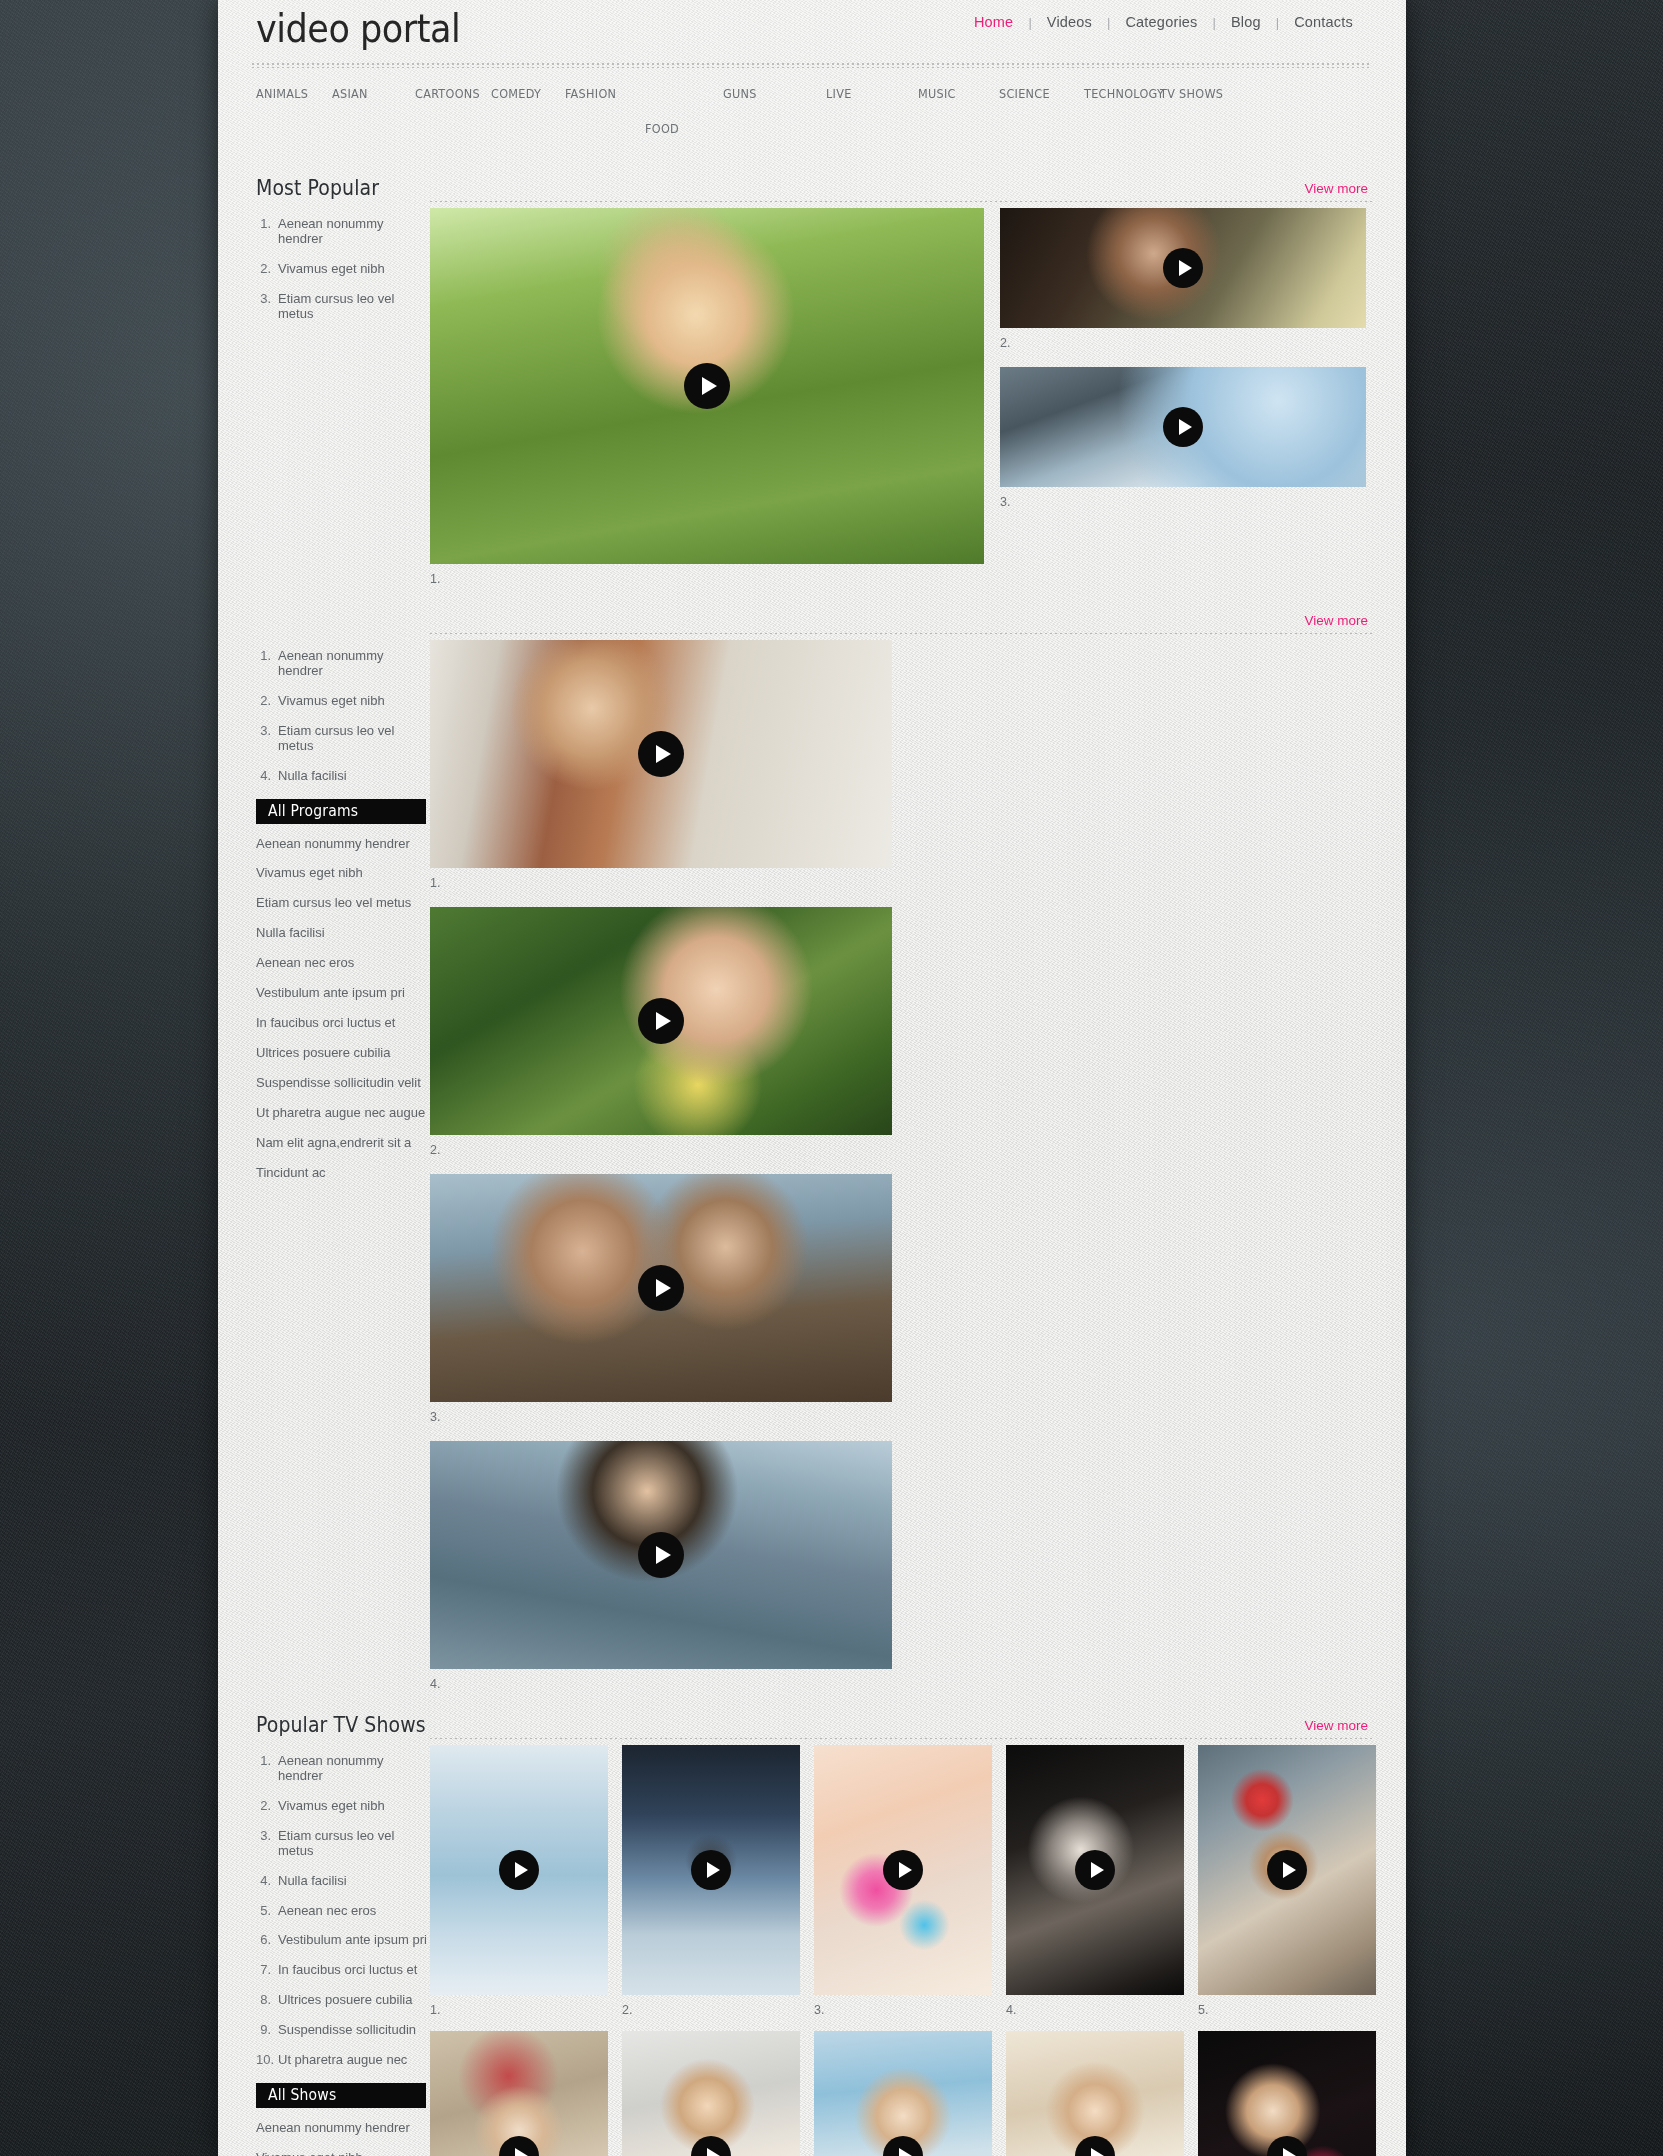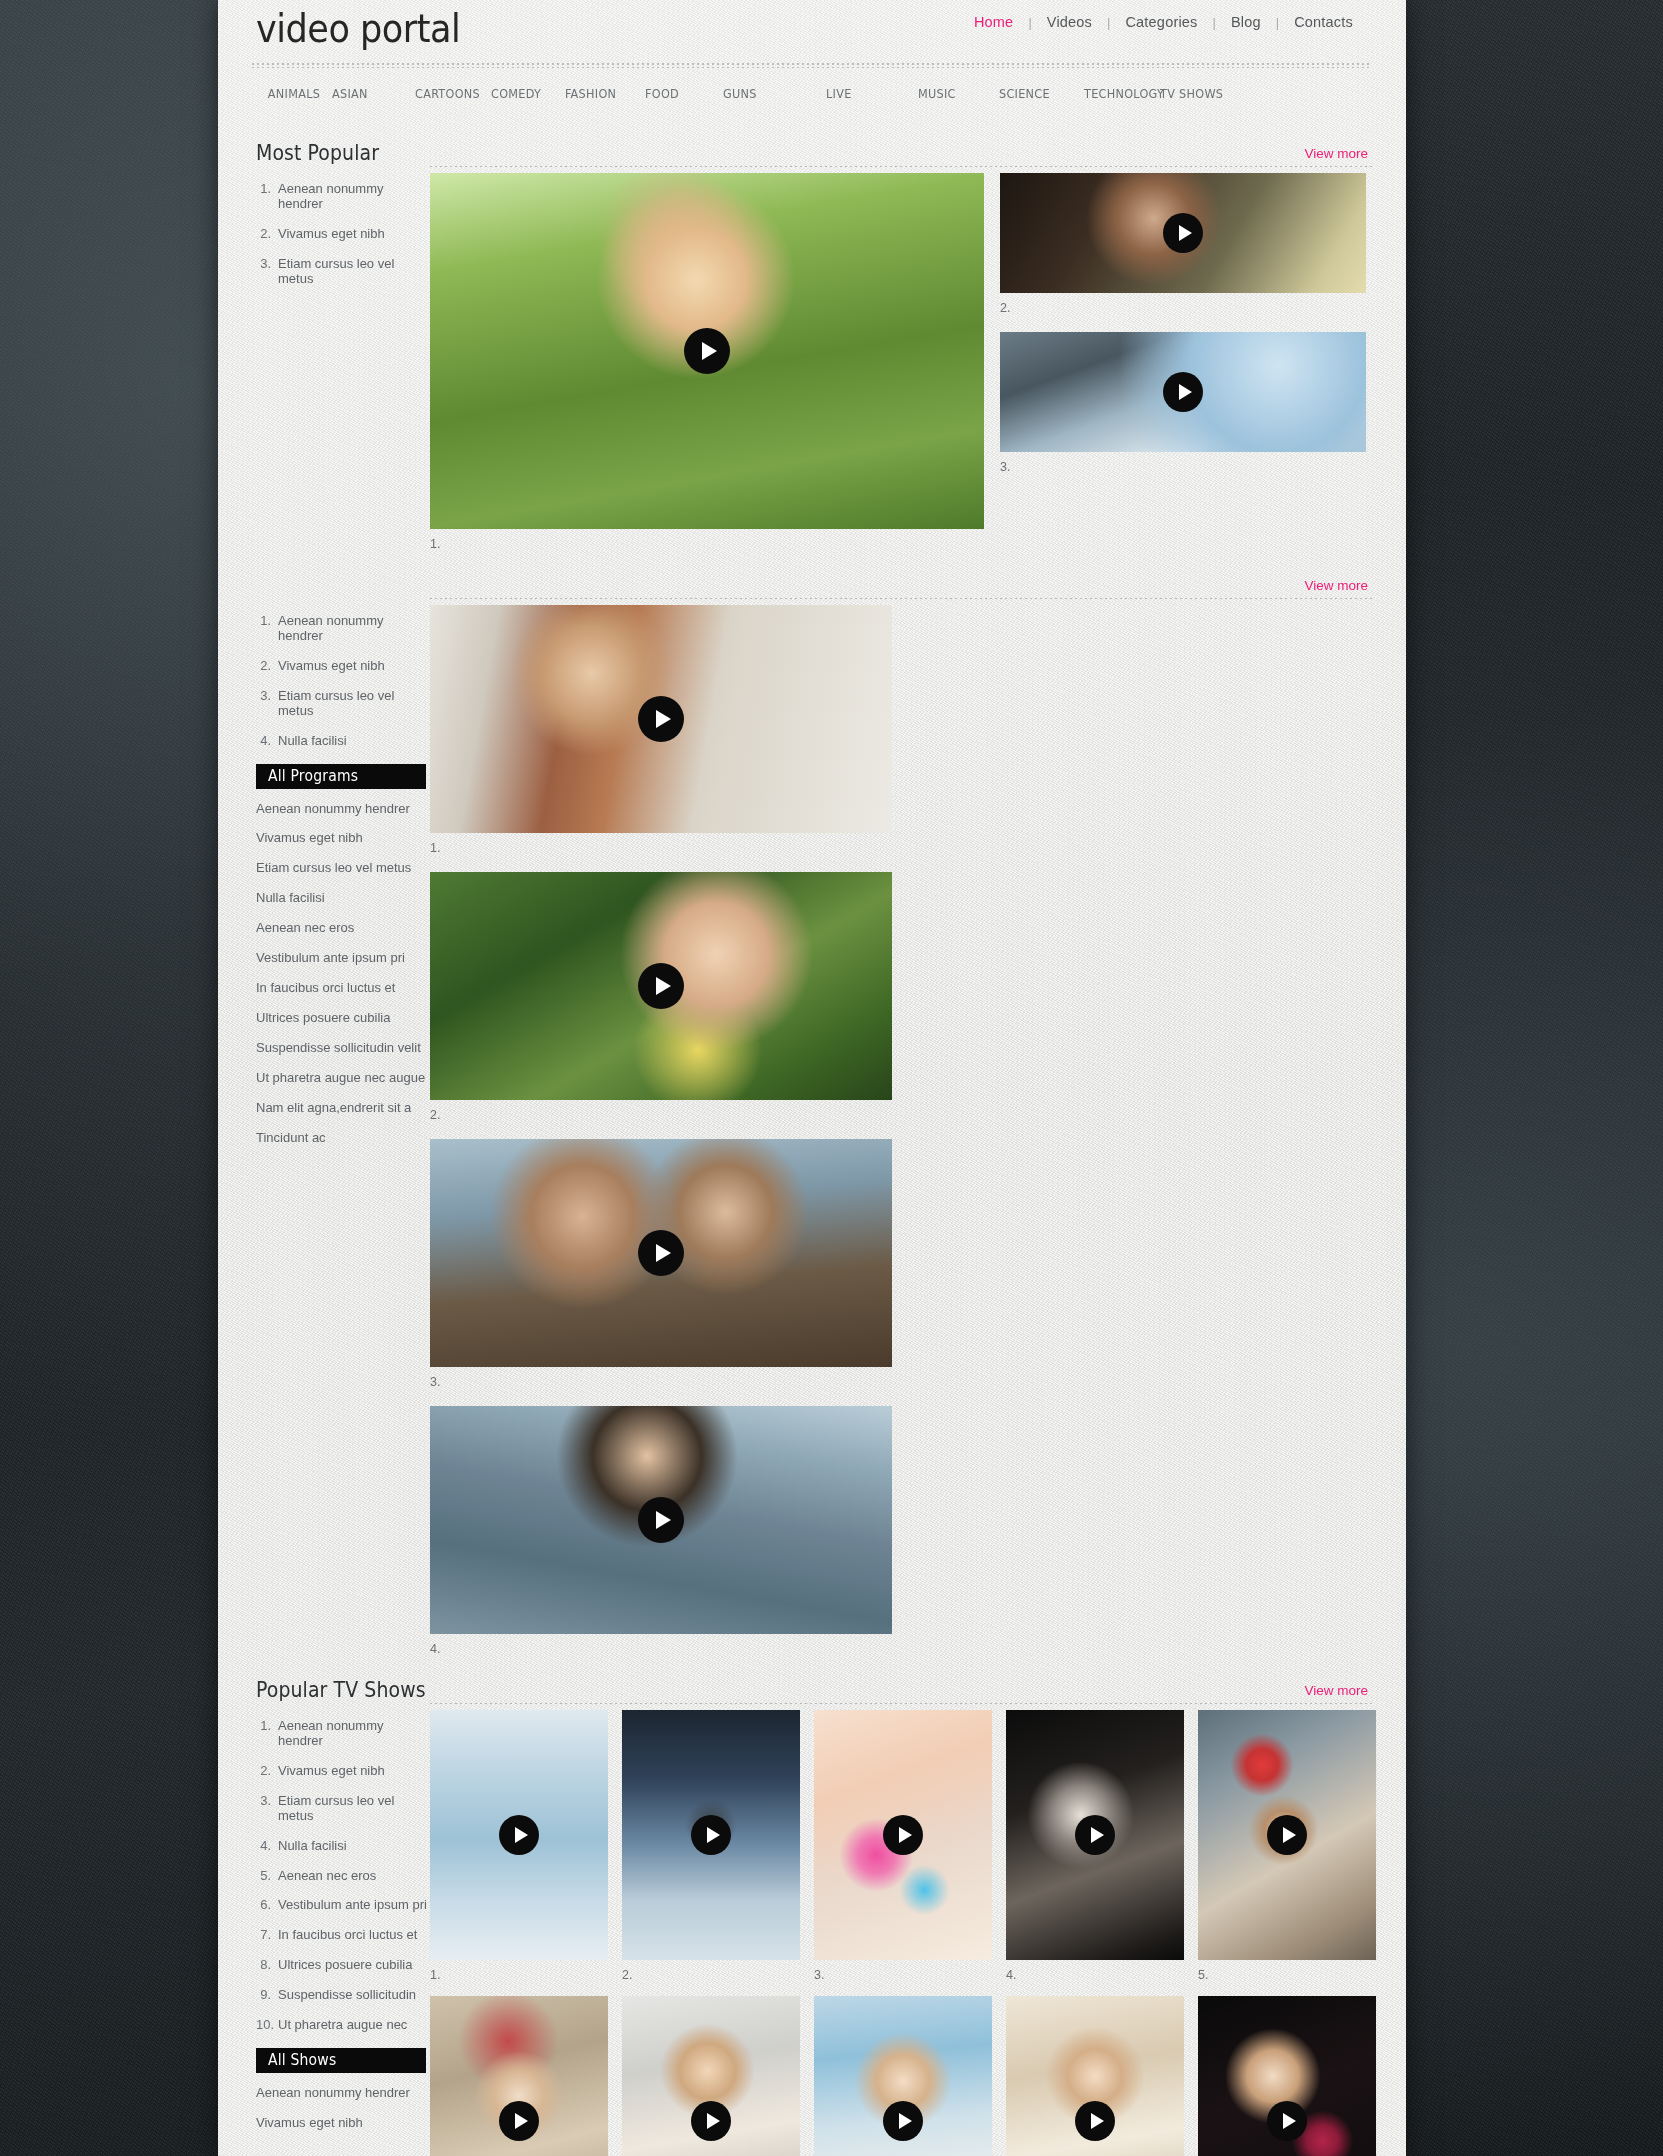--- a/index.html
+++ b/index.html
@@ -97,26 +97,26 @@
     margin-bottom: 14px;
   }
   .catrow a {
     font-family: "DejaVu Sans Condensed", "Liberation Sans Narrow", "Liberation Sans", sans-serif;
     font-size: 12.5px;
     color: #6c7174;
     text-decoration: none;
     letter-spacing: 0.3px;
     white-space: nowrap;
   }
-  .cat-c0 { width: 80px; padding-left: 4px; text-align: center; }
+  .cat-c0 { width: 80px; padding-left: 4px; }
   .cat-c1 { width: 83px; }
   .cat-c2 { width: 76px; }
   .cat-c3 { width: 74px; }
   .cat-c4 { width: 80px; }
-  .cat-c5 { width: 78px; }
+  .cat-c5 { width: 78px; margin-top: 35px; }
   .cat-c6 { width: 85px; }
   .cat-c7 { width: 92px; margin-left: 18px; }
   .cat-c8 { width: 81px; }
   .cat-c9 { width: 85px; }
   .cat-c10 { width: 76px; }
   .cat-c11 { width: 75px; }
 
   
   .section { margin-top: 22px; }
   .sec-head {

